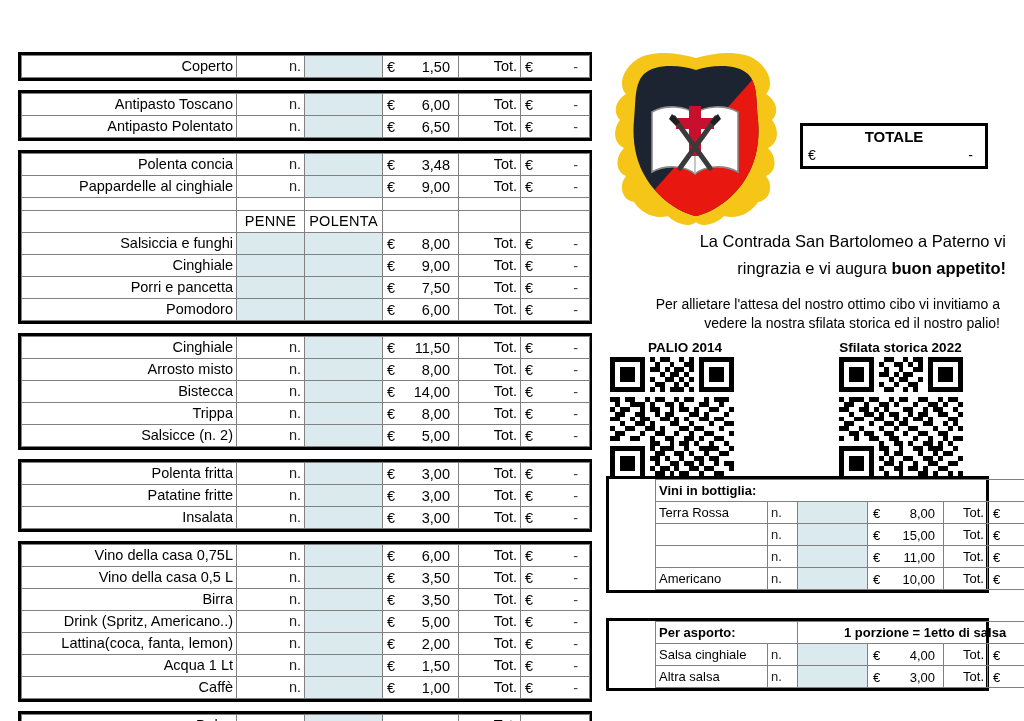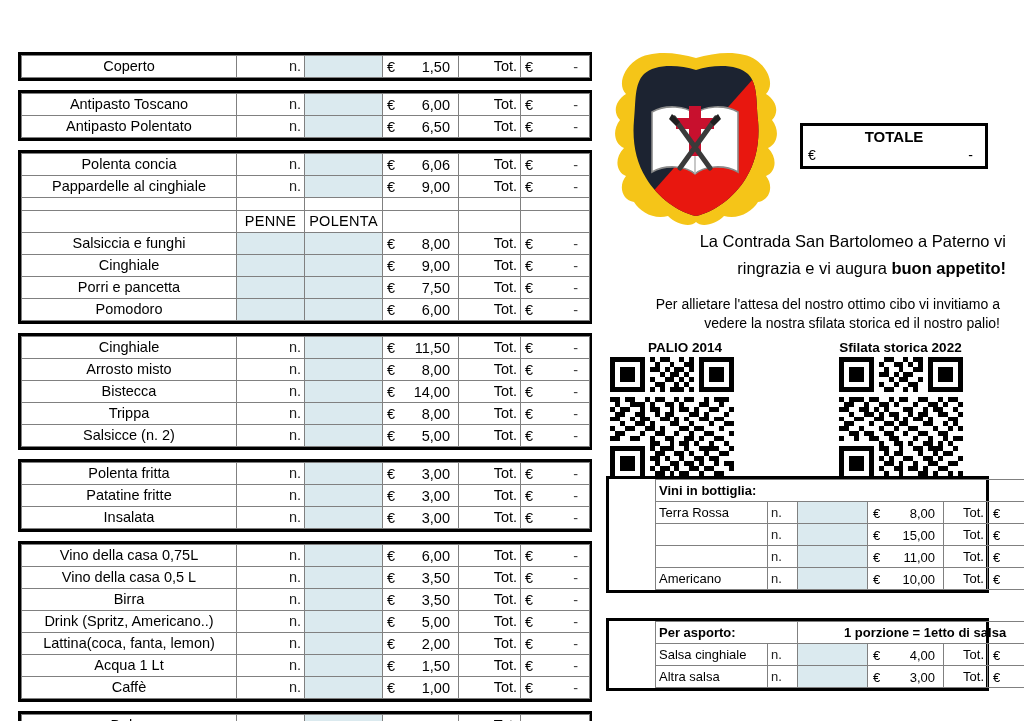--- a/index.html
+++ b/index.html
@@ -45,21 +45,21 @@
     overflow: hidden;
   }
   
   col.c-name   { width: 215px; }
   col.c-n      { width: 68px; }
   col.c-qty    { width: 78px; }
   col.c-price  { width: 76px; }
   col.c-totlbl { width: 62px; }
   col.c-tot    { width: 69px; }
 
-  td.name   { text-align: center; }
+  td.name   { text-align: right; }
   td.nlbl   { text-align: right; color: #222; font-size: 12.5px; padding-right: 4px; }
   td.qty    { background: #dbeaef; }
   td.price  { text-align: left; position: relative; }
   td.totlbl { text-align: right; font-size: 12.5px; padding-right: 3px; }
   td.tot    { text-align: left; position: relative; }
 
   .eur { position: absolute; left: 4px; top: 50%; transform: translateY(-50%); }
   .amt { position: absolute; right: 8px; top: 50%; transform: translateY(-50%); }
   .dash { position: absolute; right: 11px; top: 50%; transform: translateY(-50%); color: #444; }
 
@@ -283,21 +283,21 @@
           <col class="c-totlbl">
           <col class="c-tot">
         </colgroup>
       <tbody>
       <tr>
         <td class="name">Polenta concia</td>
         <td class="nlbl">n.</td>
         <td class="qty"></td>
         <td class="price">
               <span class="eur">€</span>
-              <span class="amt">6,06</span>
+              <span class="amt">3,48</span>
             </td>
         <td class="totlbl">Tot.</td>
         <td class="tot">
               <span class="eur">€</span>
               <span class="dash">-</span>
             </td>
       </tr>
       <tr>
         <td class="name">Pappardelle al cinghiale</td>
         <td class="nlbl">n.</td>

